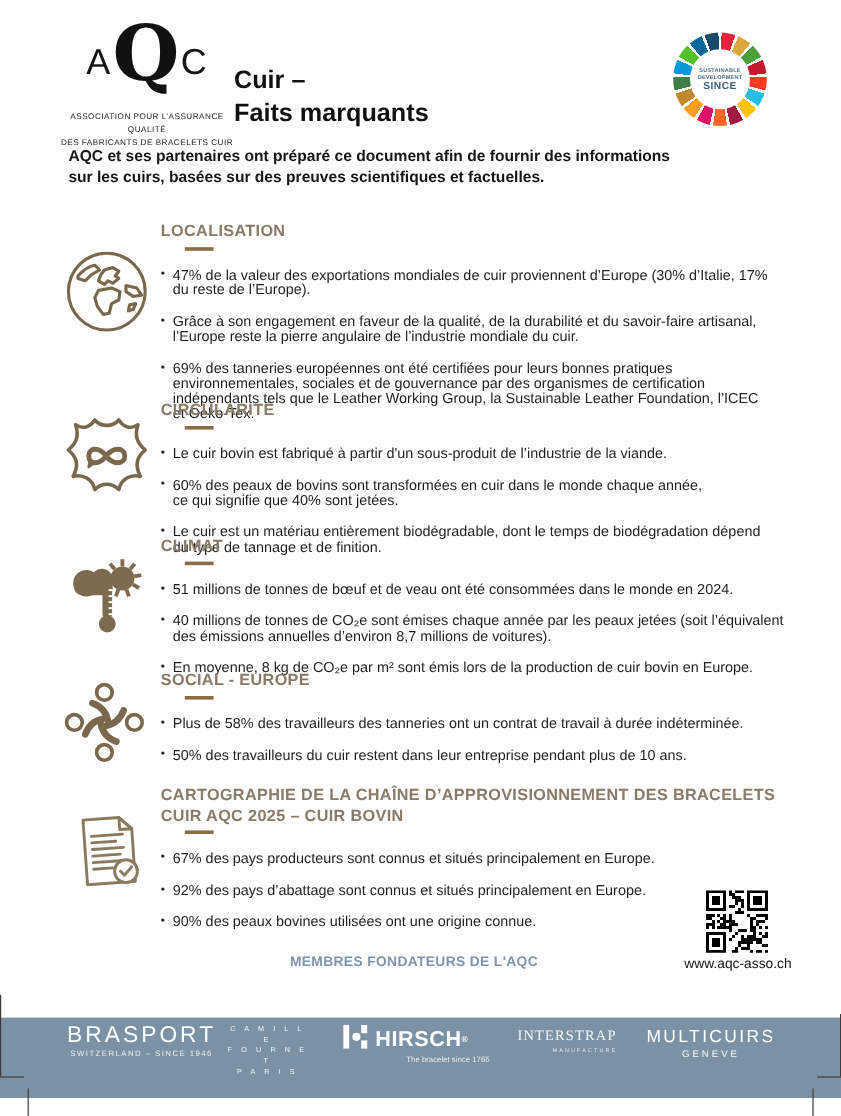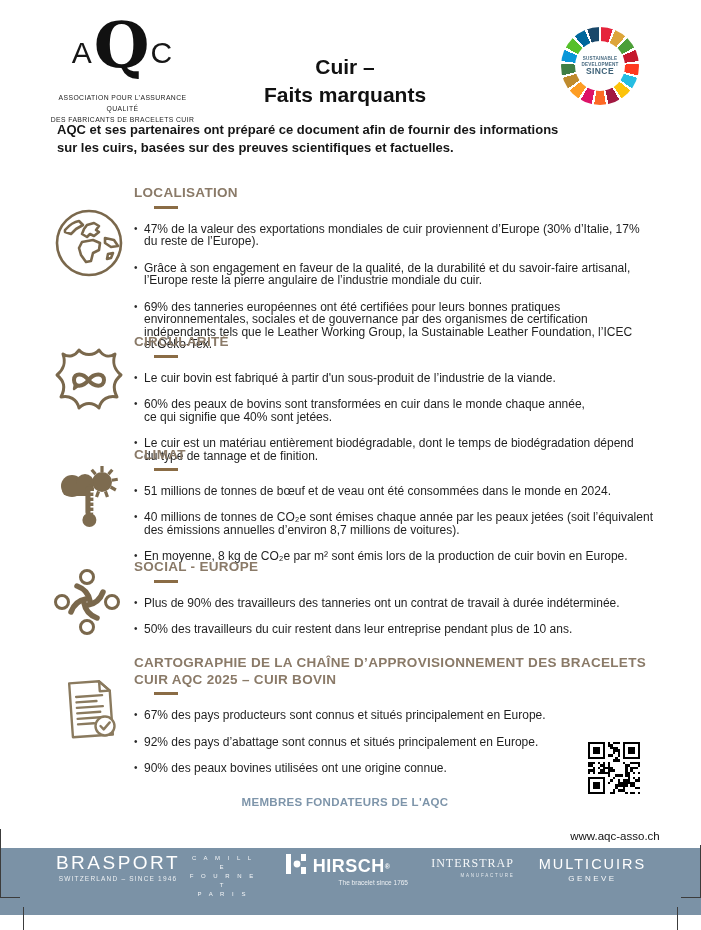--- a/index.html
+++ b/index.html
@@ -7,21 +7,21 @@
   body { font-family:"Liberation Sans","DejaVu Sans",sans-serif; color:#1f1f1f; }
   .page { position:relative; width:701px; height:930px; background:#fff; overflow:hidden; }
 
   
   .aqc-logo { position:absolute; left:50px; top:14px; width:145px; text-align:center; }
   .aqc-row { display:flex; align-items:center; justify-content:center; height:78px; }
   .aqc-a, .aqc-c { font-size:30px; font-weight:400; letter-spacing:1px; color:#161616; }
   .aqc-q { font-family:"DejaVu Serif","Liberation Serif",serif; font-size:64px; font-weight:700; color:#111; line-height:60px; margin:0 1px 14px 1px; }
   .aqc-line { font-size:6.8px; letter-spacing:0.4px; color:#222; line-height:11px; }
 
-  .doc-title { position:absolute; left:195px; top:53px; width:300px; text-align:center;
+  .doc-title { position:absolute; left:195px; top:53px; width:300px; text-align:left;
                font-size:21px; font-weight:700; color:#111; line-height:28px; white-space:pre-line; }
 
   .sdg-wheel { position:absolute; left:561px; top:27px; width:78px; height:78px; border-radius:50%; }
   .sdg-center { position:absolute; left:14px; top:14px; width:50px; height:50px; border-radius:50%;
                 background:#fff; display:flex; flex-direction:column; align-items:center; justify-content:center; }
   .sdg-t1 { font-size:4.6px; font-weight:700; color:#4a6c82; letter-spacing:0.2px; line-height:5.5px; }
   .sdg-t2 { font-size:8.5px; font-weight:700; color:#3d6177; letter-spacing:0.4px; line-height:9px; }
 
   .intro { position:absolute; left:57px; top:121px; width:610px; font-size:13px; font-weight:700;
            line-height:17.5px; color:#161616; white-space:pre-line; }
@@ -41,21 +41,21 @@
   .icon { position:absolute; }
   .icon-globe    { left:52px;  top:206px; }
   .icon-hide     { left:51px;  top:341px; }
   .icon-climate  { left:52px;  top:458px; }
   .icon-social   { left:51px;  top:566px; }
   .icon-document { left:55px;  top:674px; }
 
   
   .qr { position:absolute; left:588px; top:742px; width:52px; height:52px; background:#fff; }
   .qr svg { display:block; width:52px; height:52px; }
-  .site-url { position:absolute; left:545px; top:830px; width:140px; text-align:center;
+  .site-url { position:absolute; left:545px; top:798px; width:140px; text-align:center;
               font-size:11.5px; color:#111; }
   .members { position:absolute; left:170px; top:796px; width:350px; text-align:center;
              font-size:11.5px; font-weight:700; letter-spacing:0.3px; color:#7e95aa; }
 
   
   .footer-band { position:absolute; left:0; top:848px; width:701px; height:67px; background:#7b92a6; }
   .f-logo { position:absolute; color:#fff; text-align:center; display:flex; flex-direction:column;
             align-items:center; justify-content:center; }
   .f-brasport   { left:48px;  top:852px; width:140px; }
   .f-camille    { left:188px; top:854px; width:70px;  }
@@ -148,21 +148,21 @@
       <li>40 millions de tonnes de CO₂e sont émises chaque année par les peaux jetées (soit l’équivalent
 des émissions annuelles d’environ 8,7 millions de voitures).</li>
       <li>En moyenne, 8 kg de CO₂e par m² sont émis lors de la production de cuir bovin en Europe.</li>
     </ul>
   </div>
 
   <div class="section s3">
     <h2>SOCIAL - EUROPE</h2>
     <div class="rule"></div>
     <ul>
-      <li>Plus de 90% des travailleurs des tanneries ont un contrat de travail à durée indéterminée.</li>
+      <li>Plus de 58% des travailleurs des tanneries ont un contrat de travail à durée indéterminée.</li>
       <li>50% des travailleurs du cuir restent dans leur entreprise pendant plus de 10 ans.</li>
     </ul>
   </div>
 
   <div class="section s4">
     <h2>CARTOGRAPHIE DE LA CHAÎNE D’APPROVISIONNEMENT DES BRACELETS
 CUIR AQC 2025 – CUIR BOVIN</h2>
     <div class="rule"></div>
     <ul>
       <li>67% des pays producteurs sont connus et situés principalement en Europe.</li>

